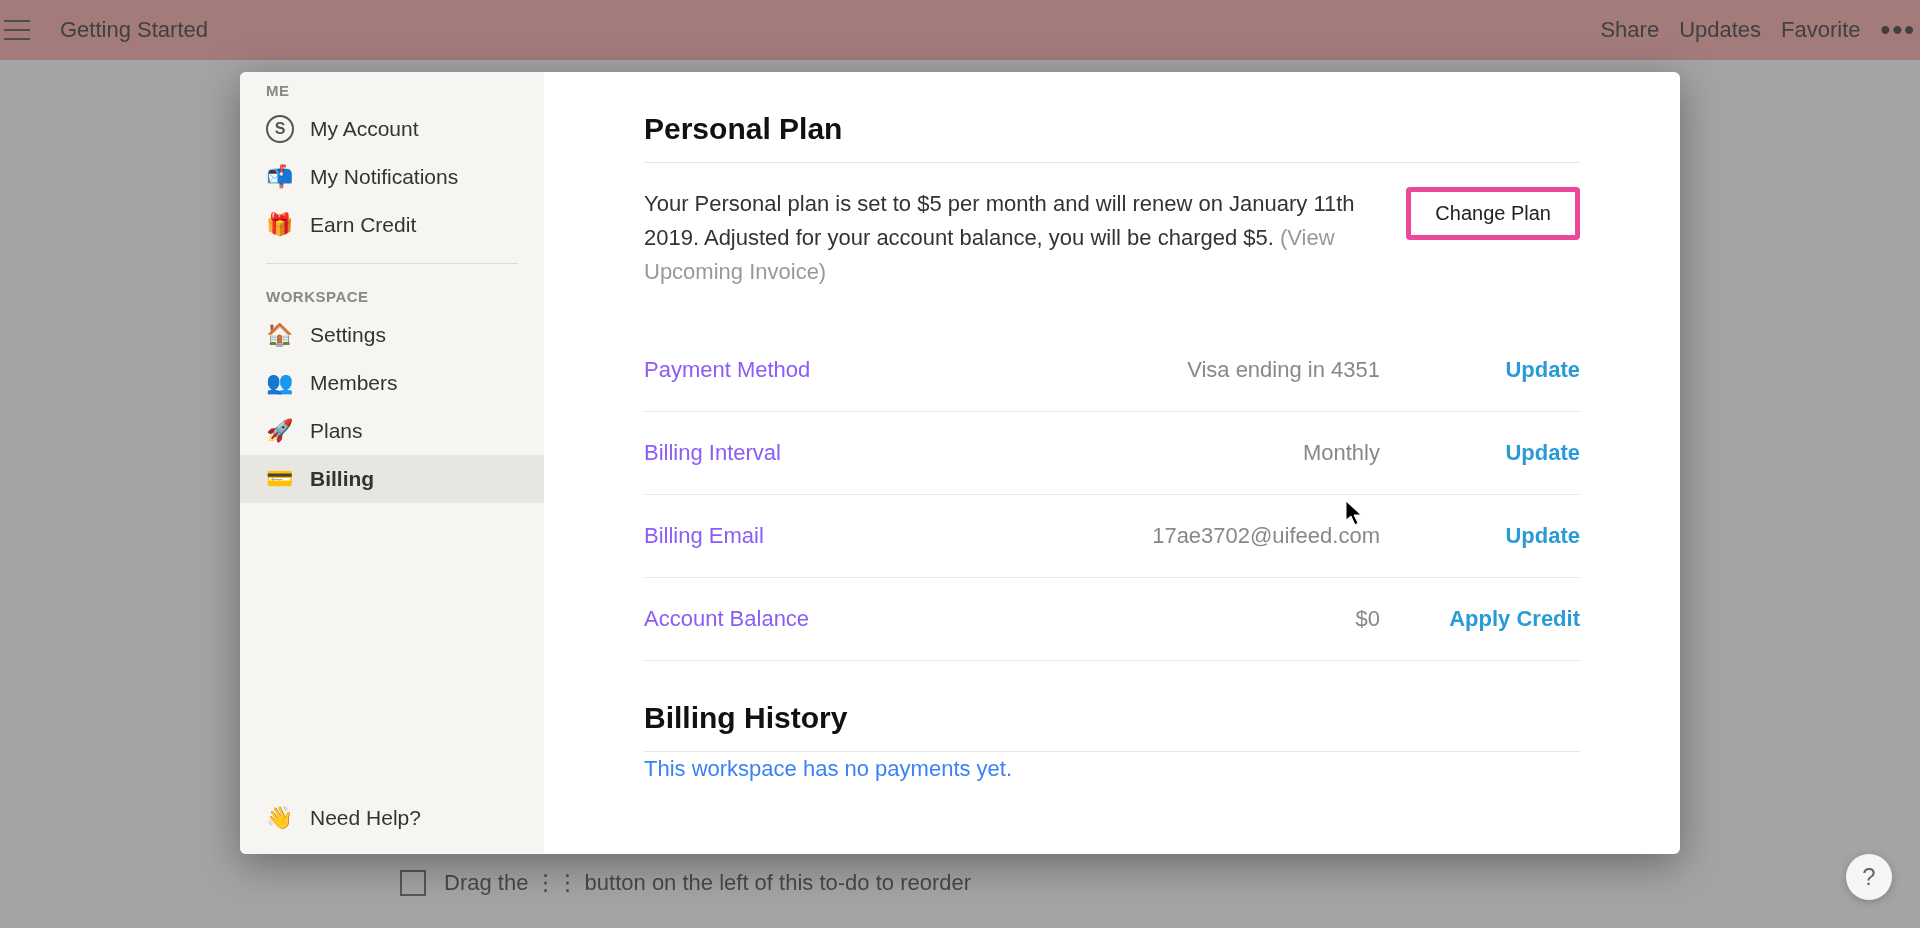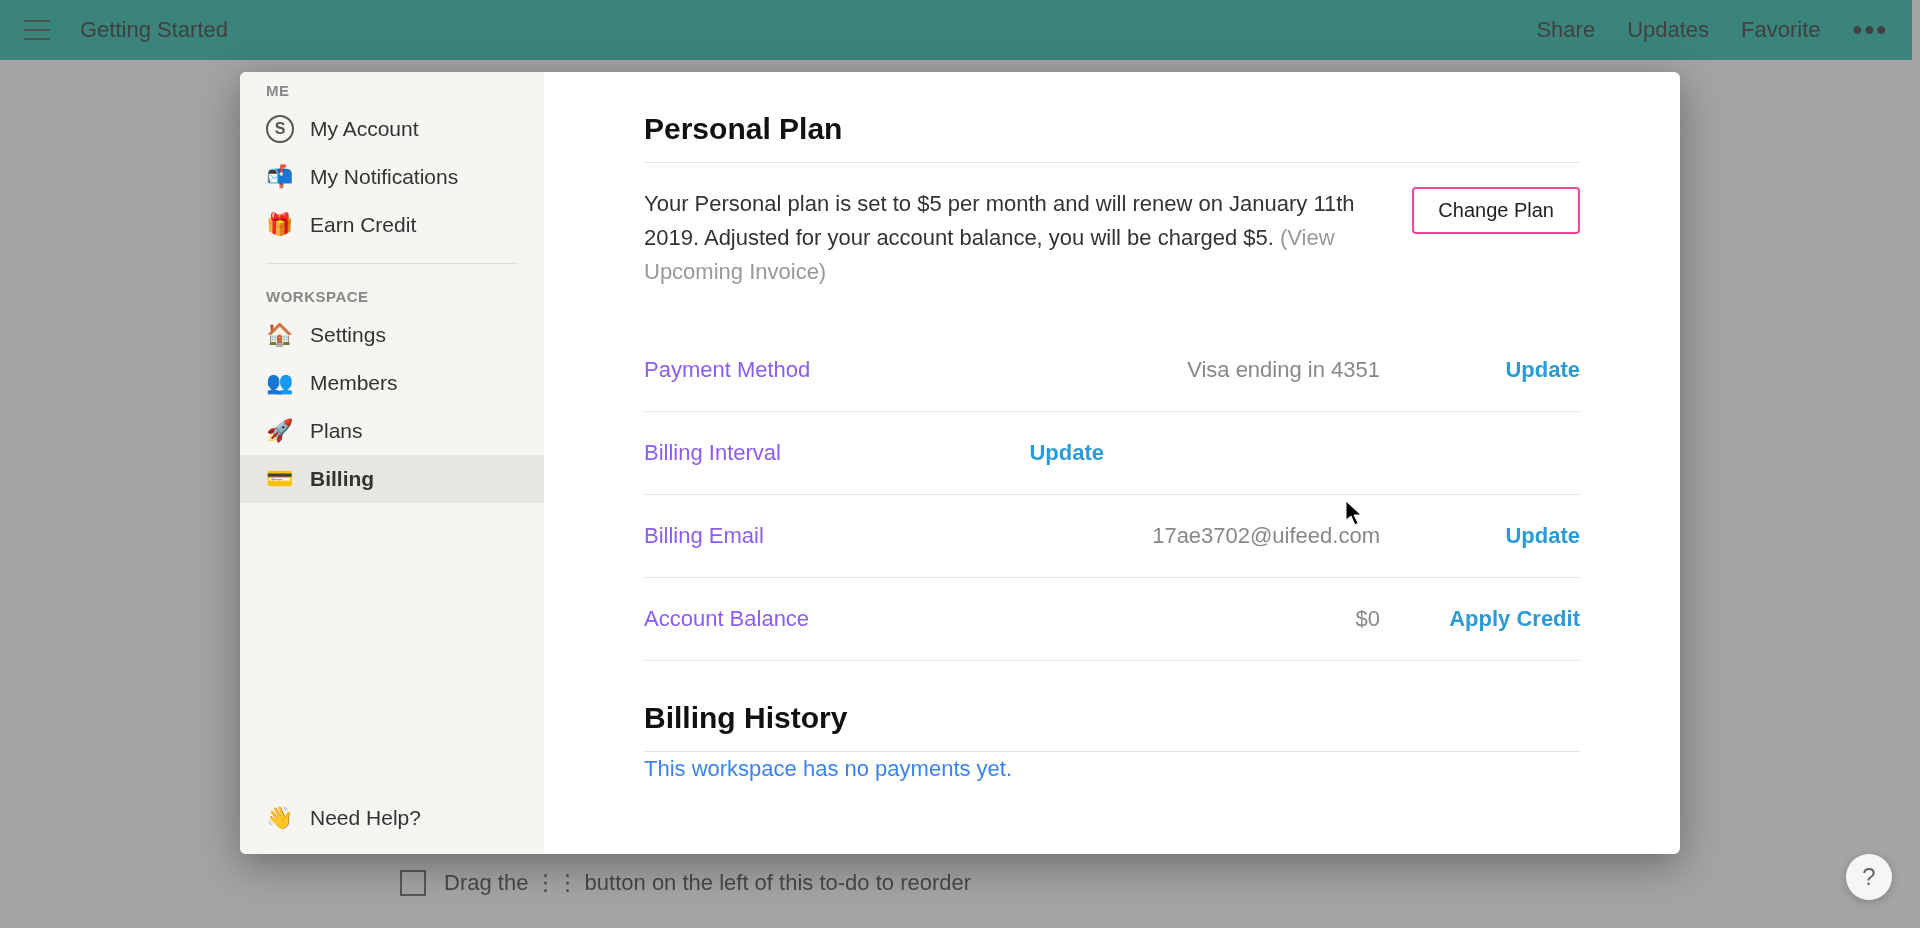--- a/index.html
+++ b/index.html
@@ -16,40 +16,40 @@
     .scrim {
       position: absolute;
       inset: 0;
       background: rgba(90,90,90,0.55);
       z-index: 10;
     }
     
     
     .topbar {
       position: absolute;
-      top: 0; left: 0; right: 8px;
+      top: 0; left: 0; right: 0;
       height: 60px;
       display: flex;
       align-items: center;
-      padding: 0 24px;
+      padding: 0 4px;
       font-size: 22px;
       color: #222;
       z-index: 5;
-      background: #14b8a6;
+      background: #fca5a5;
     }
     .topbar .hamburger {
       width: 26px; height: 20px;
       display: flex; flex-direction: column; justify-content: space-between;
       margin-right: 30px;
       cursor: pointer;
     }
     .topbar .hamburger span { height: 2px; background: #444; display: block; }
     .topbar .title { flex: 0 0 auto; }
     .topbar .spacer { flex: 1; }
-    .topbar .actions { display: flex; gap: 32px; align-items: center; }
+    .topbar .actions { display: flex; gap: 20px; align-items: center; }
     .topbar .actions span { cursor: pointer; }
     .topbar .more { font-size: 28px; letter-spacing: 2px; line-height: 10px; font-weight: bold; }
     
     
     .page-bg {
       position: absolute;
       top: 870px;
       left: 400px;
       z-index: 5;
       display: flex;
@@ -174,21 +174,21 @@
       line-height: 1.55;
       color: #333;
     }
     .plan-desc b { font-weight: 400; }
     .plan-desc .view-invoice {
       color: #999;
       cursor: pointer;
     }
     .change-plan-btn {
       padding: 10px 24px;
-      border: 2px solid #ec4899;
+      border: 5px solid #ec4899;
       border-radius: 4px;
       background: #fff;
       font-size: 20px;
       color: #222;
       cursor: pointer;
       white-space: nowrap;
     }
     
     .detail-row {
       display: flex;
@@ -332,20 +332,21 @@
     </div>
 
     <div class="detail-row">
       <div class="detail-label">Payment Method</div>
       <div class="detail-value">Visa ending in 4351</div>
       <div class="detail-action">Update</div>
     </div>
 
     <div class="detail-row">
       <div class="detail-label">Billing Interval</div>
+      <div class="detail-value">Monthly</div>
       <div class="detail-action">Update</div>
     </div>
 
     <div class="detail-row">
       <div class="detail-label">Billing Email</div>
       <div class="detail-value">17ae3702@uifeed.com</div>
       <div class="detail-action">Update</div>
     </div>
 
     <div class="detail-row">

